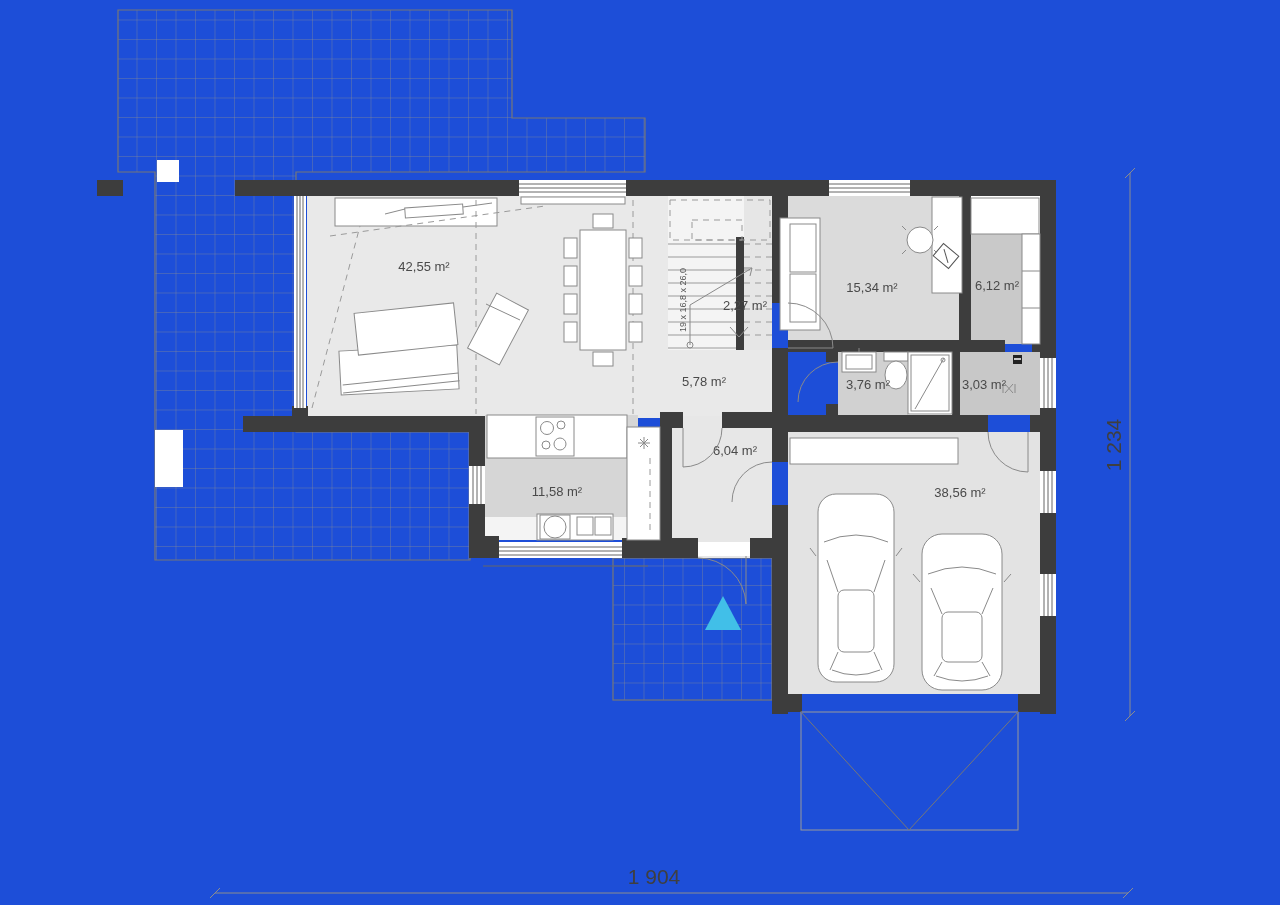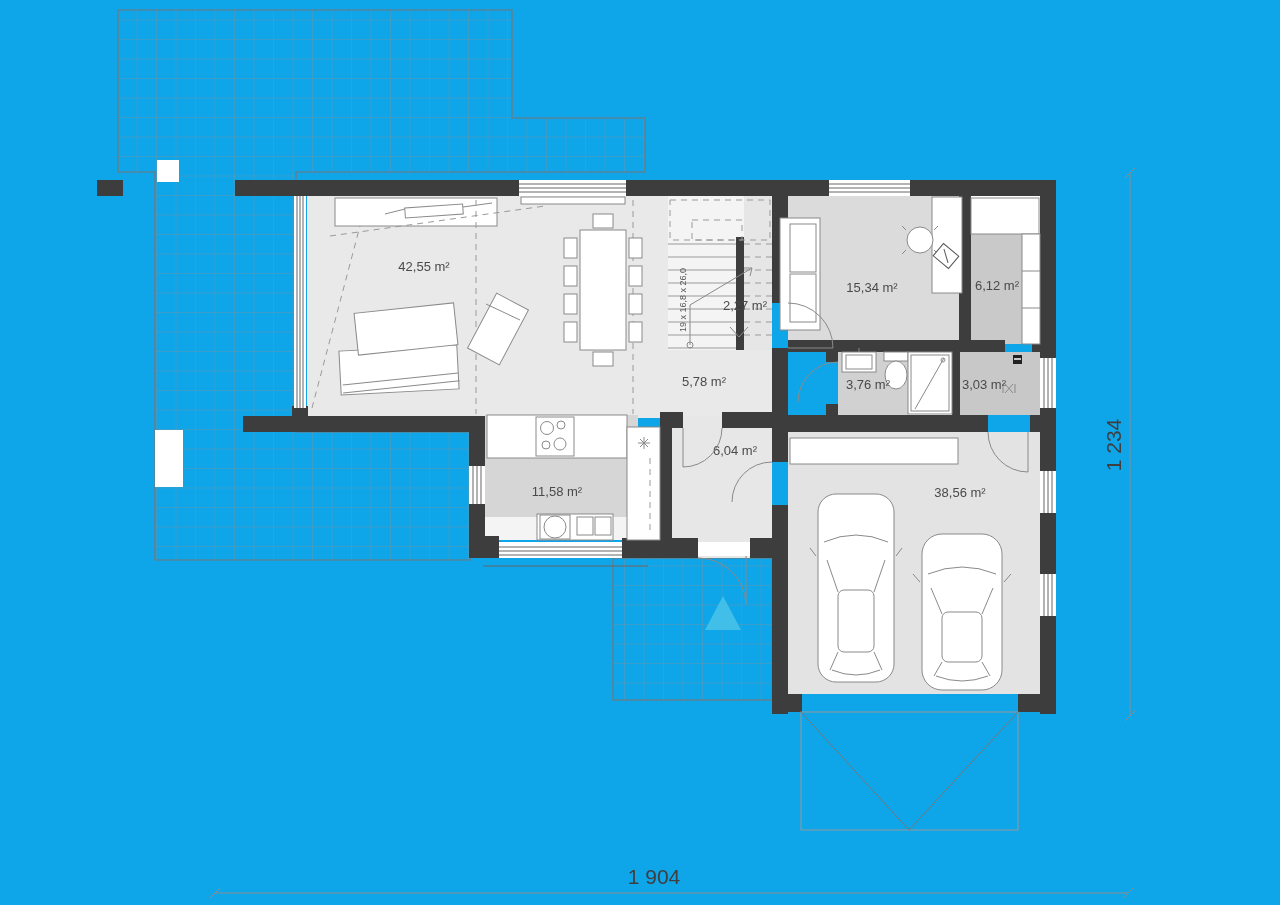--- a/index.html
+++ b/index.html
@@ -1,16 +1,16 @@
 <!DOCTYPE html>
 <html><head>
 <meta charset="utf-8">
 <style>
   html,body{margin:0;padding:0;background:#ffffff;}
-  #stage{position:relative;width:1280px;height:905px;background:#0ea5e9;overflow:hidden;
+  #stage{position:relative;width:1280px;height:905px;background:#1d4ed8;overflow:hidden;
          font-family:"Liberation Sans", sans-serif;}
   svg{display:block}
   .room-label{font-family:"Liberation Sans", sans-serif;font-size:13px;fill:#4a4a4a;}
   .dim-label{font-family:"Liberation Sans", sans-serif;font-size:21px;fill:#3f3f3f;}
   .stair-label{font-family:"Liberation Sans", sans-serif;font-size:9px;fill:#555;}
   .wall{fill:#3d3d3d;stroke:none;}
   .win{fill:#ffffff;}
   .winline{stroke:#666;stroke-width:1;fill:none;}
   .furn{fill:#ffffff;stroke:#8a8a8a;stroke-width:1;}
   .furnline{stroke:#8a8a8a;stroke-width:1;fill:none;}

